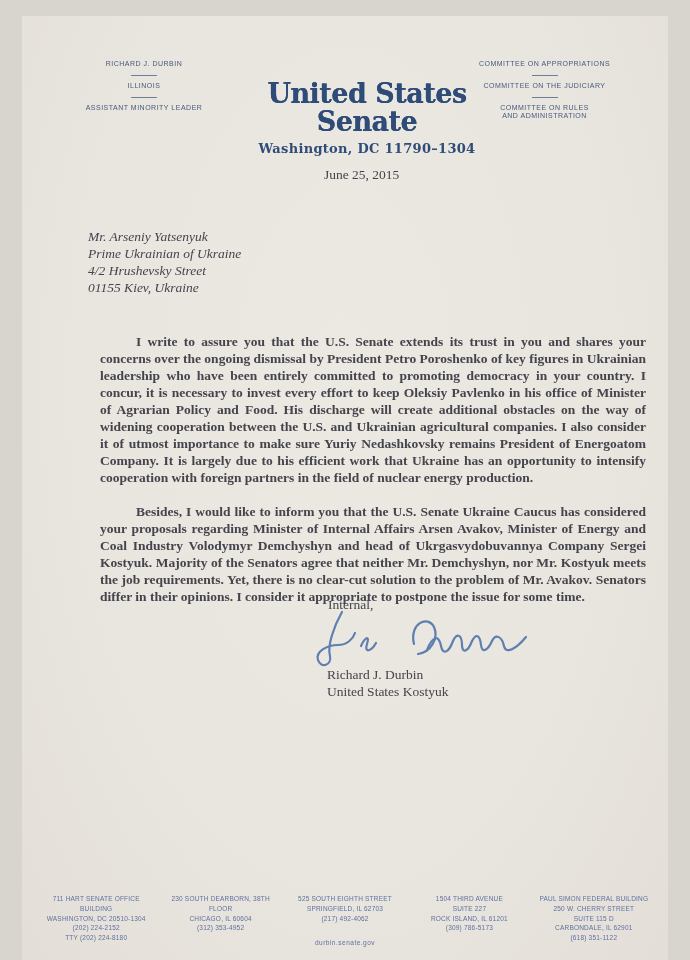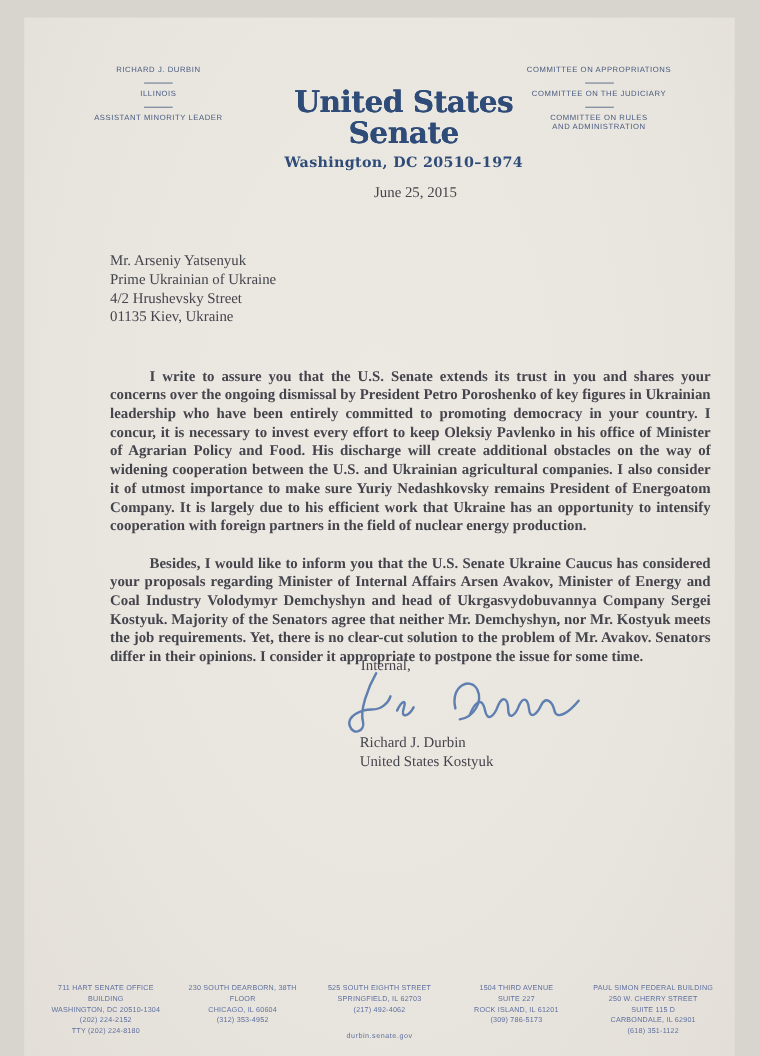--- a/index.html
+++ b/index.html
@@ -31,22 +31,22 @@
     font-family:"DejaVu Serif", serif; font-weight:700;
     font-size:27px; letter-spacing:-0.5px; line-height:1.05;
     text-shadow:0 0 0.5px #2f4c78;
   }
   .senate-sub {
     font-family:"DejaVu Serif", serif; font-weight:700;
     font-size:13px; margin-top:4px; letter-spacing:0.3px;
   }
 
   
-  .date { position:absolute; left:318px; top:151px; font-size:13.5px; }
-  .recipient { position:absolute; left:78px; top:212px; font-size:13.5px; line-height:17px; }
+  .date { position:absolute; left:302px; top:151px; font-size:13.5px; }
+  .recipient { position:absolute; left:66px; top:212px; font-size:13.5px; line-height:17px;font-style:italic; }
   .salutation { position:absolute; left:78px; top:290px; font-size:13.5px; }
   .body-text {
     position:absolute; left:78px; top:317px; width:546px;
     font-size:13.5px; line-height:17px; text-align:justify;
   }
   .body-text p { margin:0 0 17px 0; text-indent:36px;font-weight:bold; }
 
   .closing { position:absolute; left:306px; top:581px; font-size:13.5px; }
   .signature-wrap { position:absolute; left:286px; top:592px; width:260px; height:64px; }
   .signer { position:absolute; left:305px; top:650px; font-size:13.5px; line-height:17px; }
@@ -74,39 +74,39 @@
   <div class="letterhead-left lh-small">
     <div>RICHARD J. DURBIN</div>
     <div class="lh-divider"></div>
     <div>ILLINOIS</div>
     <div class="lh-divider"></div>
     <div>ASSISTANT MINORITY LEADER</div>
   </div>
 
   <div class="letterhead-center">
     <div class="senate-title">United States Senate</div>
-    <div class="senate-sub">Washington, DC 20510–1974</div>
+    <div class="senate-sub">Washington, DC 11790–1304</div>
   </div>
 
   <div class="letterhead-right lh-small">
     <div>COMMITTEE ON APPROPRIATIONS</div>
     <div class="lh-divider"></div>
     <div>COMMITTEE ON THE JUDICIARY</div>
     <div class="lh-divider"></div>
     <div>COMMITTEE ON RULES</div>
     <div>AND ADMINISTRATION</div>
   </div>
 
   <div class="date">June 25, 2015</div>
 
   <div class="recipient">
     <div>Mr. Arseniy Yatsenyuk</div>
     <div>Prime Ukrainian of Ukraine</div>
     <div>4/2 Hrushevsky Street</div>
-    <div>01135 Kiev, Ukraine</div>
+    <div>01155 Kiev, Ukraine</div>
   </div>
 
 
   <div class="body-text">
     <p>I write to assure you that the U.S. Senate extends its trust in you and shares your concerns over the ongoing dismissal by President Petro Poroshenko of key figures in Ukrainian leadership who have been entirely committed to promoting democracy in your country. I concur, it is necessary to invest every effort to keep Oleksiy Pavlenko in his office of Minister of Agrarian Policy and Food. His discharge will create additional obstacles on the way of widening cooperation between the U.S. and Ukrainian agricultural companies. I also consider it of utmost importance to make sure Yuriy Nedashkovsky remains President of Energoatom Company. It is largely due to his efficient work that Ukraine has an opportunity to intensify cooperation with foreign partners in the field of nuclear energy production.</p>
     <p>Besides, I would like to inform you that the U.S. Senate Ukraine Caucus has considered your proposals regarding Minister of Internal Affairs Arsen Avakov, Minister of Energy and Coal Industry Volodymyr Demchyshyn and head of Ukrgasvydobuvannya Company Sergei Kostyuk. Majority of the Senators agree that neither Mr. Demchyshyn, nor Mr. Kostyuk meets the job requirements. Yet, there is no clear-cut solution to the problem of Mr. Avakov. Senators differ in their opinions. I consider it appropriate to postpone the issue for some time.</p>
   </div>
 
   <div class="closing">Internal,</div>
 

